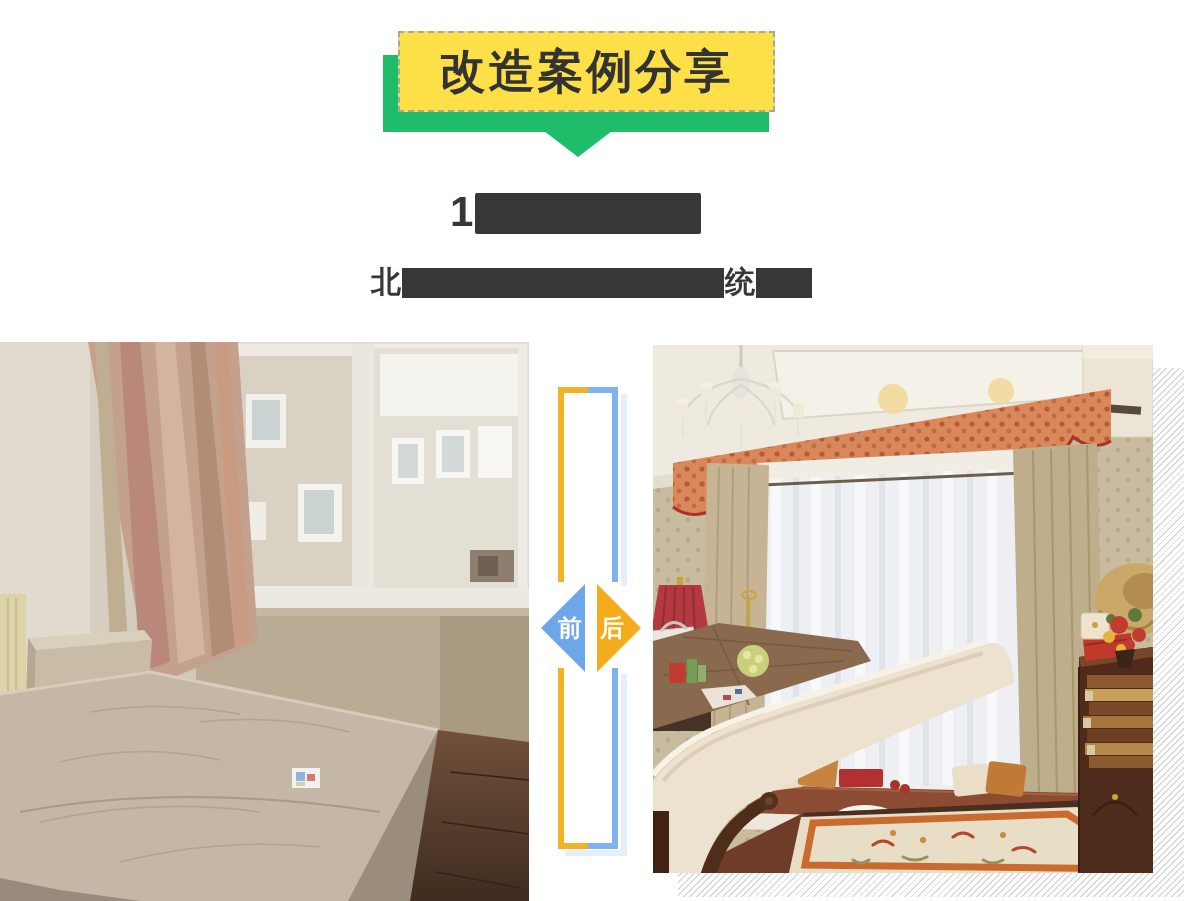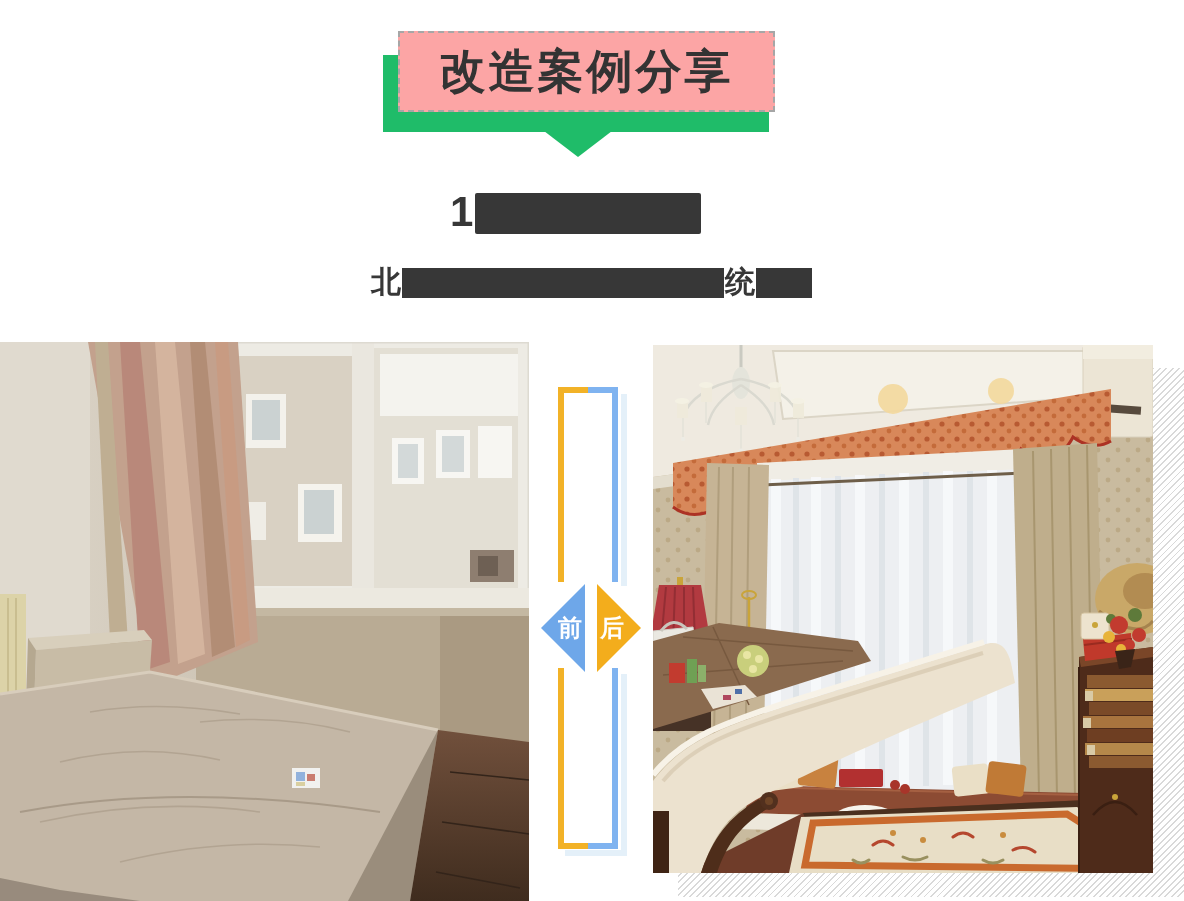--- a/index.html
+++ b/index.html
@@ -6,21 +6,21 @@
   #canvas{position:relative;width:1184px;height:901px;background:#fff;overflow:hidden;
           font-family:"Liberation Sans","DejaVu Sans",sans-serif;}
   .abs{position:absolute;}
 
   
   .green-left   {left:383px;top:55px;width:16px;height:76px;background:#1FBC69;}
   .green-bottom {left:383px;top:111px;width:386px;height:21px;background:#1FBC69;}
   .green-tri    {left:544px;top:131px;width:0;height:0;
                  border-left:34px solid transparent;border-right:34px solid transparent;
                  border-top:26px solid #1FBC69;}
-  .dashed-box   {left:398px;top:31px;width:373px;height:77px;background:#fca5a5;
+  .dashed-box   {left:398px;top:31px;width:373px;height:77px;background:#fde047;
                  border:2px dashed #A6A6A6;display:flex;align-items:center;justify-content:center;z-index:2;}
   .banner-title {font-size:46px;font-weight:800;color:#333;letter-spacing:3px;}
 
   
   .redline{display:flex;align-items:center;color:#373737;font-weight:800;}
   .red1{left:450px;top:190px;height:44px;gap:2px;}
   .red1 .frag{font-size:42px;line-height:44px;}
   .red1 .bar{width:226px;height:41px;background:#373737;border-radius:2px;margin-top:2px;}
   .red2{left:371px;top:265px;height:33px;gap:1px;}
   .red2 .frag{font-size:30px;line-height:33px;}

